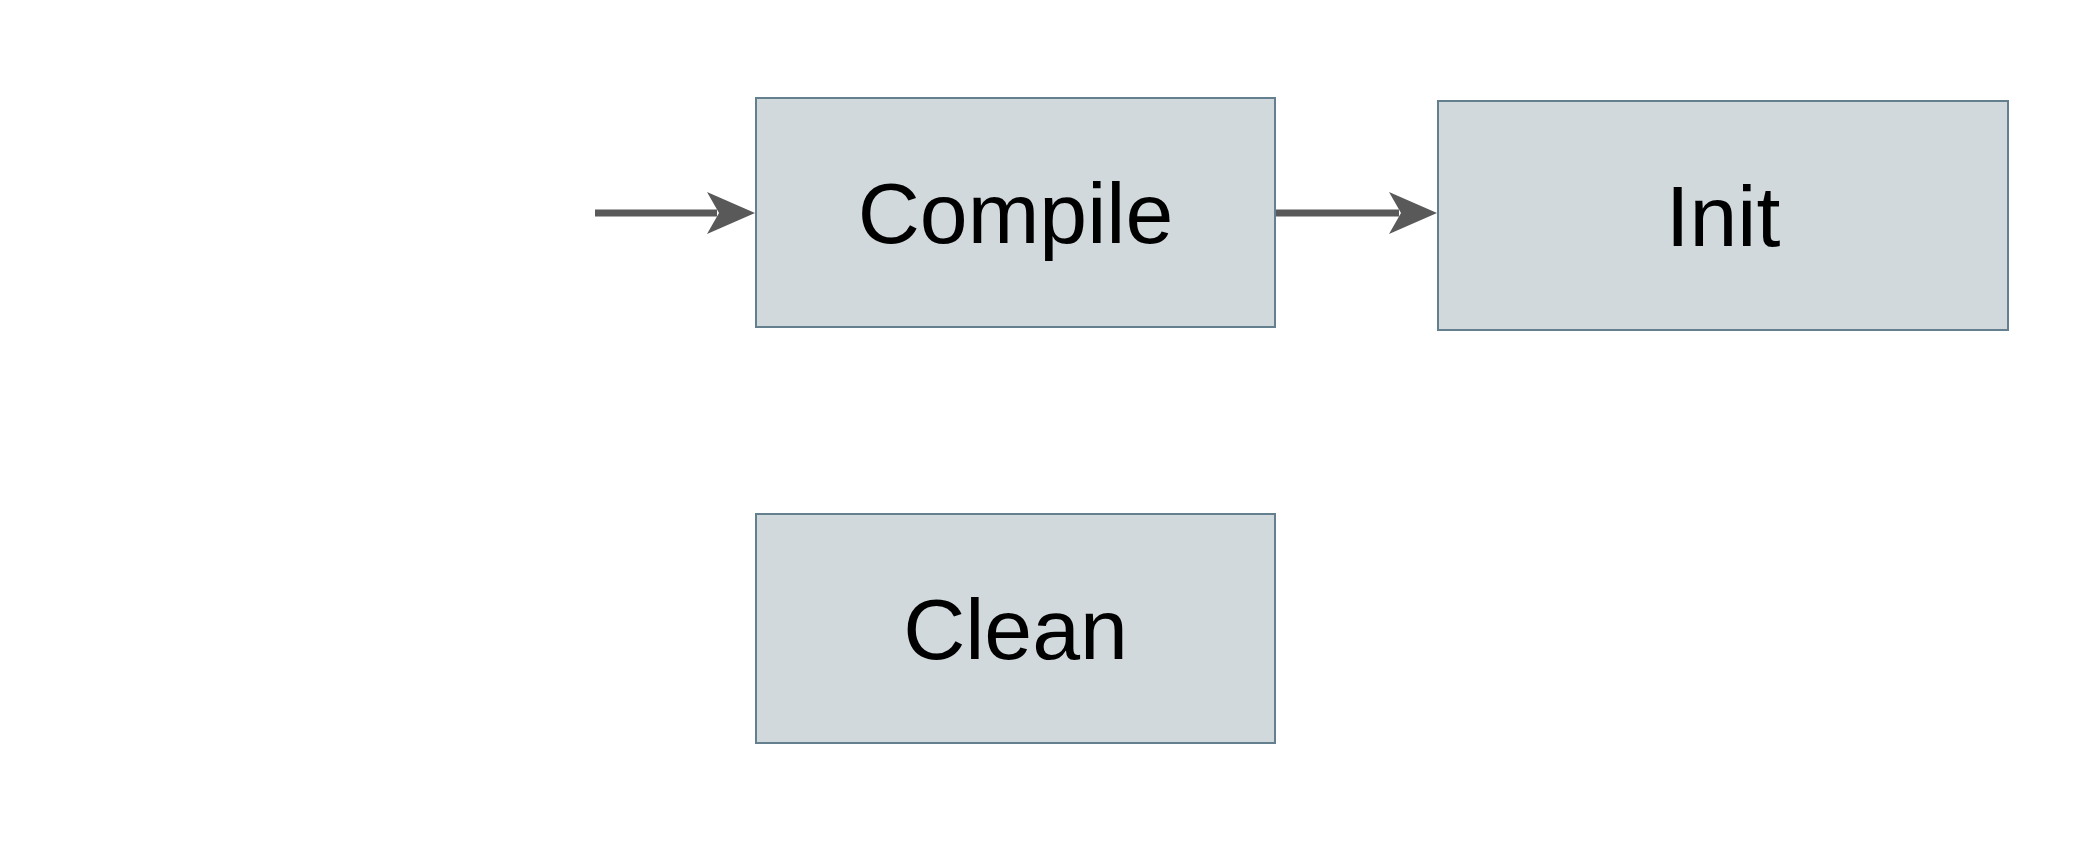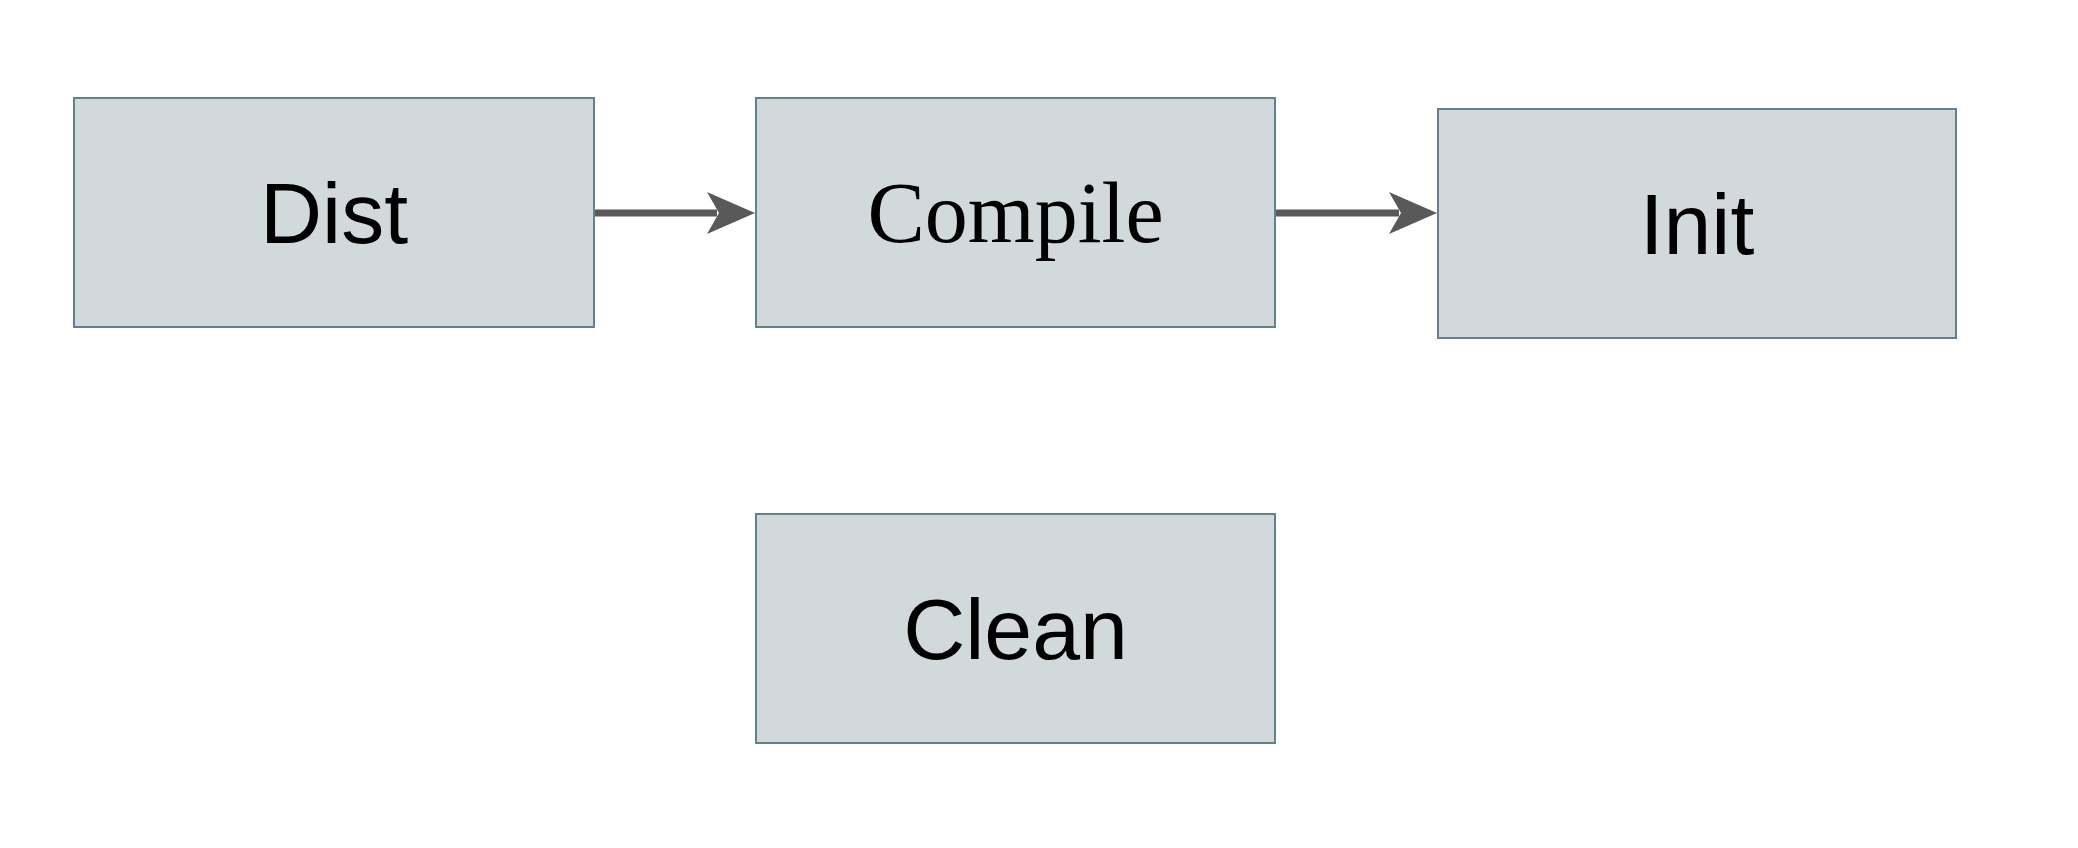--- a/index.html
+++ b/index.html
@@ -32,38 +32,35 @@
     justify-content: center;
   }
   .node .label {
     color: var(--text);
     font-size: 86px;
     font-weight: 400;
     line-height: 1;
     white-space: nowrap;
   }
   #node-dist    { left: 73px;   top: 97px;  width: 522px; height: 231px; }
-  #node-compile { left: 755px;  top: 97px;  width: 521px; height: 231px; font-family: Liberation Serif, serif; }
-  #node-init    { left: 1437px; top: 108px;  width: 520px; height: 231px; }
+  #node-compile { left: 755px;  top: 97px;  width: 521px; height: 231px; }
+  #node-init    { left: 1437px; top: 100px;  width: 572px; height: 231px; }
   #node-clean   { left: 755px;  top: 513px; width: 521px; height: 231px; text-align: right; }
   .arrow {
     position: absolute;
     color: var(--arrow);
   }
   #arrow-dist-compile  { left: 595px;  top: 183px; }
   #arrow-compile-init  { left: 1276px; top: 183px; }
 </style>
 </head>
 <body>
 
 <div class="canvas">
 
-  <div class="node" id="node-dist">
-    <span class="label">Dist</span>
-  </div>
 
   <svg class="arrow" id="arrow-dist-compile" width="160" height="60" viewBox="0 0 160 60" aria-hidden="true">
     <line x1="0" y1="30" x2="122" y2="30" stroke="currentColor" stroke-width="7"></line>
     <path d="M 160 30 L 112 9 L 124 30 L 112 51 Z" fill="currentColor"></path>
   </svg>
 
   <div class="node" id="node-compile">
     <span class="label">Compile</span>
   </div>
 

